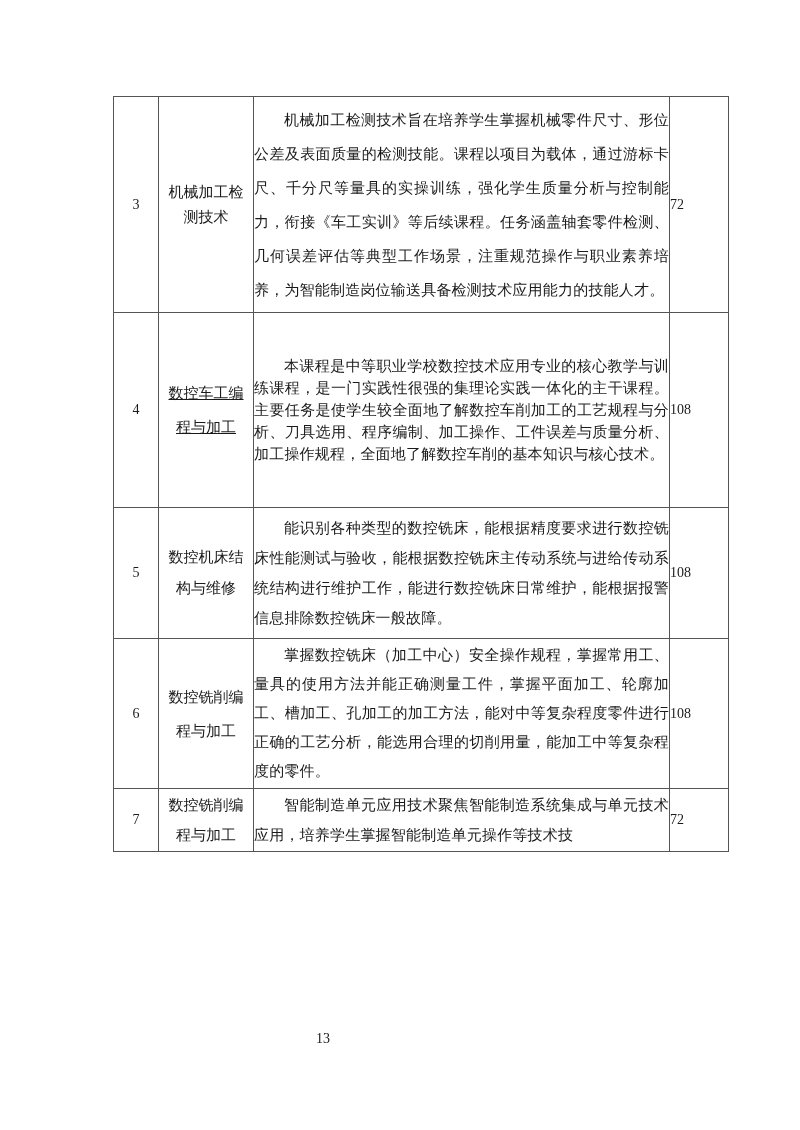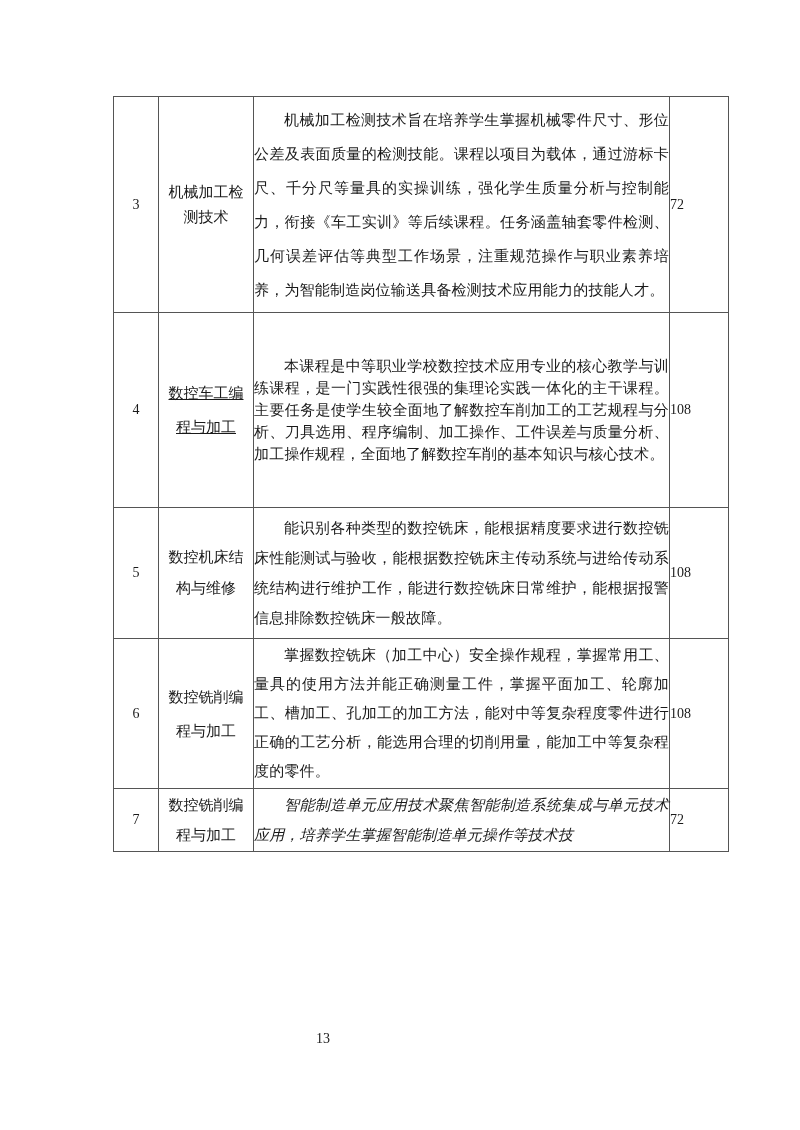--- a/index.html
+++ b/index.html
@@ -64,21 +64,21 @@
       <td class="c-desc" style="line-height:29px;margin-left:43px;">
         <span class="txt indent">掌握数控铣床（加工中心）安全操作规程，掌握常用工、量具的使用方法并能正确测量工件，掌握平面加工、轮廓加工、槽加工、孔加工的加工方法，能对中等复杂程度零件进行正确的工艺分析，能选用合理的切削用量，能加工中等复杂程度的零件。</span>
       </td>
       <td class="c-hours">108</td>
     </tr>
     <tr style="height:63px;">
       <td class="c-no">7</td>
       <td class="c-name" style="padding:0 8px; line-height:30px;">
         <span>数控铣削编程与加工</span>
       </td>
-      <td class="c-desc" style="line-height:30px;font-style:italic;">
+      <td class="c-desc" style="line-height:30px;">
         <span class="txt indent">智能制造单元应用技术聚焦智能制造系统集成与单元技术应用，培养学生掌握智能制造单元操作等技术技</span>
       </td>
       <td class="c-hours">72</td>
     </tr>
   </tbody>
     </table>
 
   <div class="page-number">13</div>
 </div>
 

